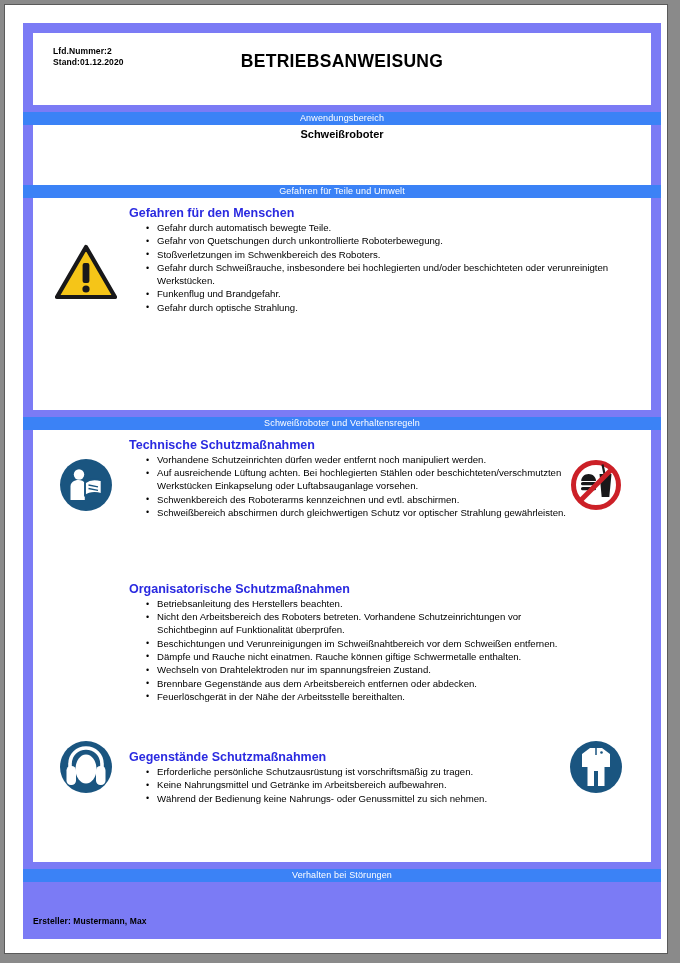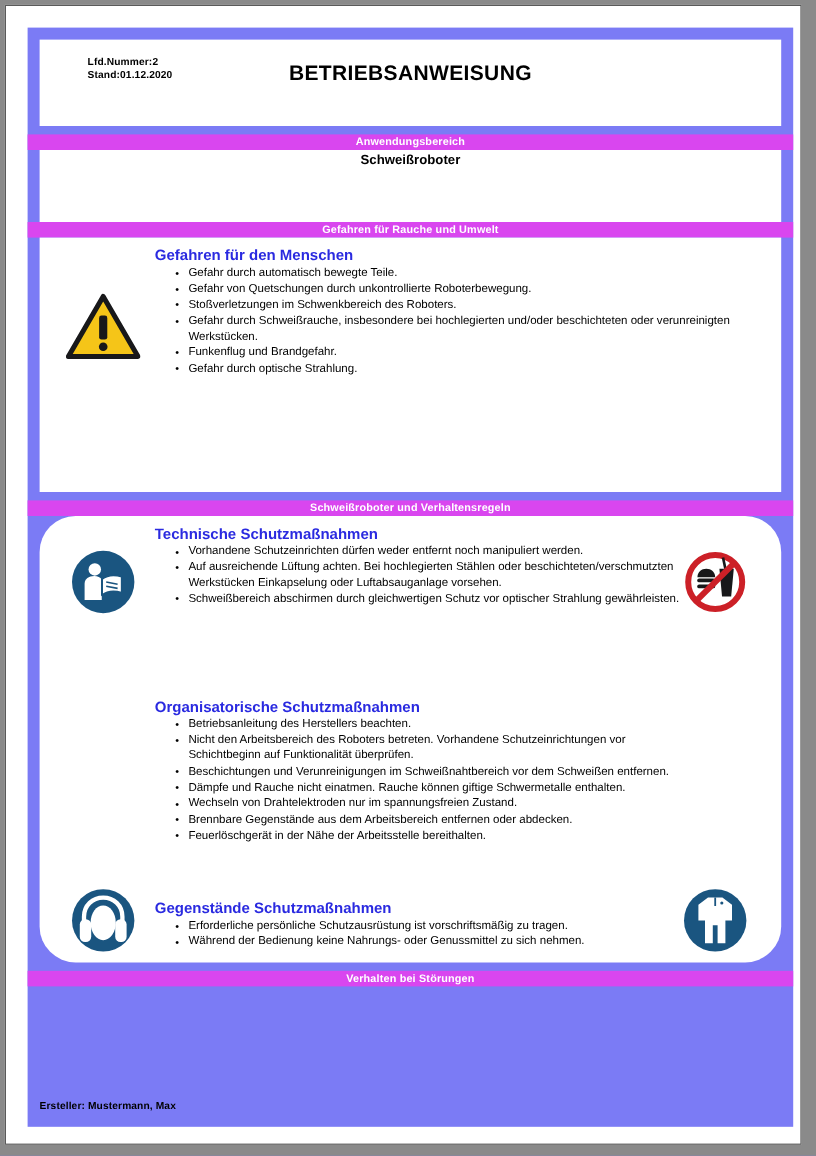--- a/index.html
+++ b/index.html
@@ -54,44 +54,43 @@
   }
   .meta {
     position: absolute;
     left: 20px;
     top: 13px;
     font-size: 8.5px;
     font-weight: bold;
     line-height: 1.28;
     color: #000;
     letter-spacing: 0.1px;
-    margin-left: 20px;
   }
   .doc-title {
     position: absolute;
     left: 0;
     right: 0;
     top: 18px;
     text-align: center;
     font-size: 17.5px;
     font-weight: bold;
     letter-spacing: 0.3px;
     color: #000;
   }
 
   
   .bar {
     height: 13px;
     line-height: 13px;
     text-align: center;
     color: #ffffff;
     font-size: 9px;
-    font-weight: bold;
+    font-weight: normal;
     letter-spacing: 0.15px;
-    background: #d946ef;
+    background: #3b82f6;
   }
   .bar-spacer-top { height: 7px; }
 
   
   .scope-box {
     height: 60px;
     position: relative;
   }
   .scope-sub {
     text-align: center;
@@ -107,23 +106,22 @@
     padding-top: 18px;
     color: #000;
   }
 
   
   .hazard-box {
     height: 212px;
     position: relative;
   }
   .measures-box {
-    height: 372px;
-    position: relative;
-    border-radius: 30px;
+    height: 432px;
+    position: relative;
   }
   .disturb-box {
     height: 84px;
     position: relative;
   }
 
   .subhead {
     color: #2a2ae0;
     font-size: 12.5px;
     font-weight: bold;
@@ -185,21 +183,21 @@
       </div>
       <div class="doc-title">BETRIEBSANWEISUNG</div>
     </div>
 
     <div class="bar-spacer-top"></div>
     <div class="bar">Anwendungsbereich</div>
     <div class="box scope-box">
       <div class="scope-sub">Schweißroboter</div>
     </div>
 
-    <div class="bar">Gefahren für Rauche und Umwelt</div>
+    <div class="bar">Gefahren für Teile und Umwelt</div>
     <div class="box hazard-box">
 
       <div class="icon" style="left:22px; top:46px;">
         <svg width="62" height="56" viewBox="0 0 62 56">
           <polygon points="31,3 60,53 2,53" fill="#f5c518" stroke="#18181a" stroke-width="4.2" stroke-linejoin="round"></polygon>
           <rect x="27.6" y="19" width="6.8" height="20" rx="2" fill="#18181a"></rect>
           <circle cx="31" cy="45" r="3.6" fill="#18181a"></circle>
         </svg>
       </div>
 
@@ -262,20 +260,21 @@
           <path d="M27 8 L27 15" stroke="#1a5580" stroke-width="1.5"></path>
           <circle cx="32.5" cy="12.5" r="1.3" fill="#1a5580"></circle>
         </svg>
       </div>
 
       <div class="col" style="left:96px; top:8px; width:450px;">
         <div class="subhead">Technische Schutzmaßnahmen</div>
         <ul class="list">
           <li>Vorhandene Schutzeinrichten dürfen weder entfernt noch manipuliert werden.</li>
           <li>Auf ausreichende Lüftung achten. Bei hochlegierten Stählen oder beschichteten/verschmutzten Werkstücken Einkapselung oder Luftabsauganlage vorsehen.</li>
+          <li>Schwenkbereich des Roboterarms kennzeichnen und evtl. abschirmen.</li>
           <li>Schweißbereich abschirmen durch gleichwertigen Schutz vor optischer Strahlung gewährleisten.</li>
         </ul>
       </div>
 
       <div class="col" style="left:96px; top:152px; width:450px;">
         <div class="subhead">Organisatorische Schutzmaßnahmen</div>
         <ul class="list">
           <li>Betriebsanleitung des Herstellers beachten.</li>
           <li>Nicht den Arbeitsbereich des Roboters betreten. Vorhandene Schutzeinrichtungen vor Schichtbeginn auf Funktionalität überprüfen.</li>
           <li>Beschichtungen und Verunreinigungen im Schweißnahtbereich vor dem Schweißen entfernen.</li>
@@ -283,20 +282,21 @@
           <li>Wechseln von Drahtelektroden nur im spannungsfreien Zustand.</li>
           <li>Brennbare Gegenstände aus dem Arbeitsbereich entfernen oder abdecken.</li>
           <li>Feuerlöschgerät in der Nähe der Arbeitsstelle bereithalten.</li>
         </ul>
       </div>
 
       <div class="col" style="left:96px; top:320px; width:450px;">
         <div class="subhead">Gegenstände Schutzmaßnahmen</div>
         <ul class="list">
           <li>Erforderliche persönliche Schutzausrüstung ist vorschriftsmäßig zu tragen.</li>
+          <li>Keine Nahrungsmittel und Getränke im Arbeitsbereich aufbewahren.</li>
           <li>Während der Bedienung keine Nahrungs- oder Genussmittel zu sich nehmen.</li>
         </ul>
       </div>
     </div>
 
     <div class="bar-spacer-top"></div>
     <div class="bar">Verhalten bei Störungen</div>
 
     <div class="footer">Ersteller: Mustermann, Max</div>
 

